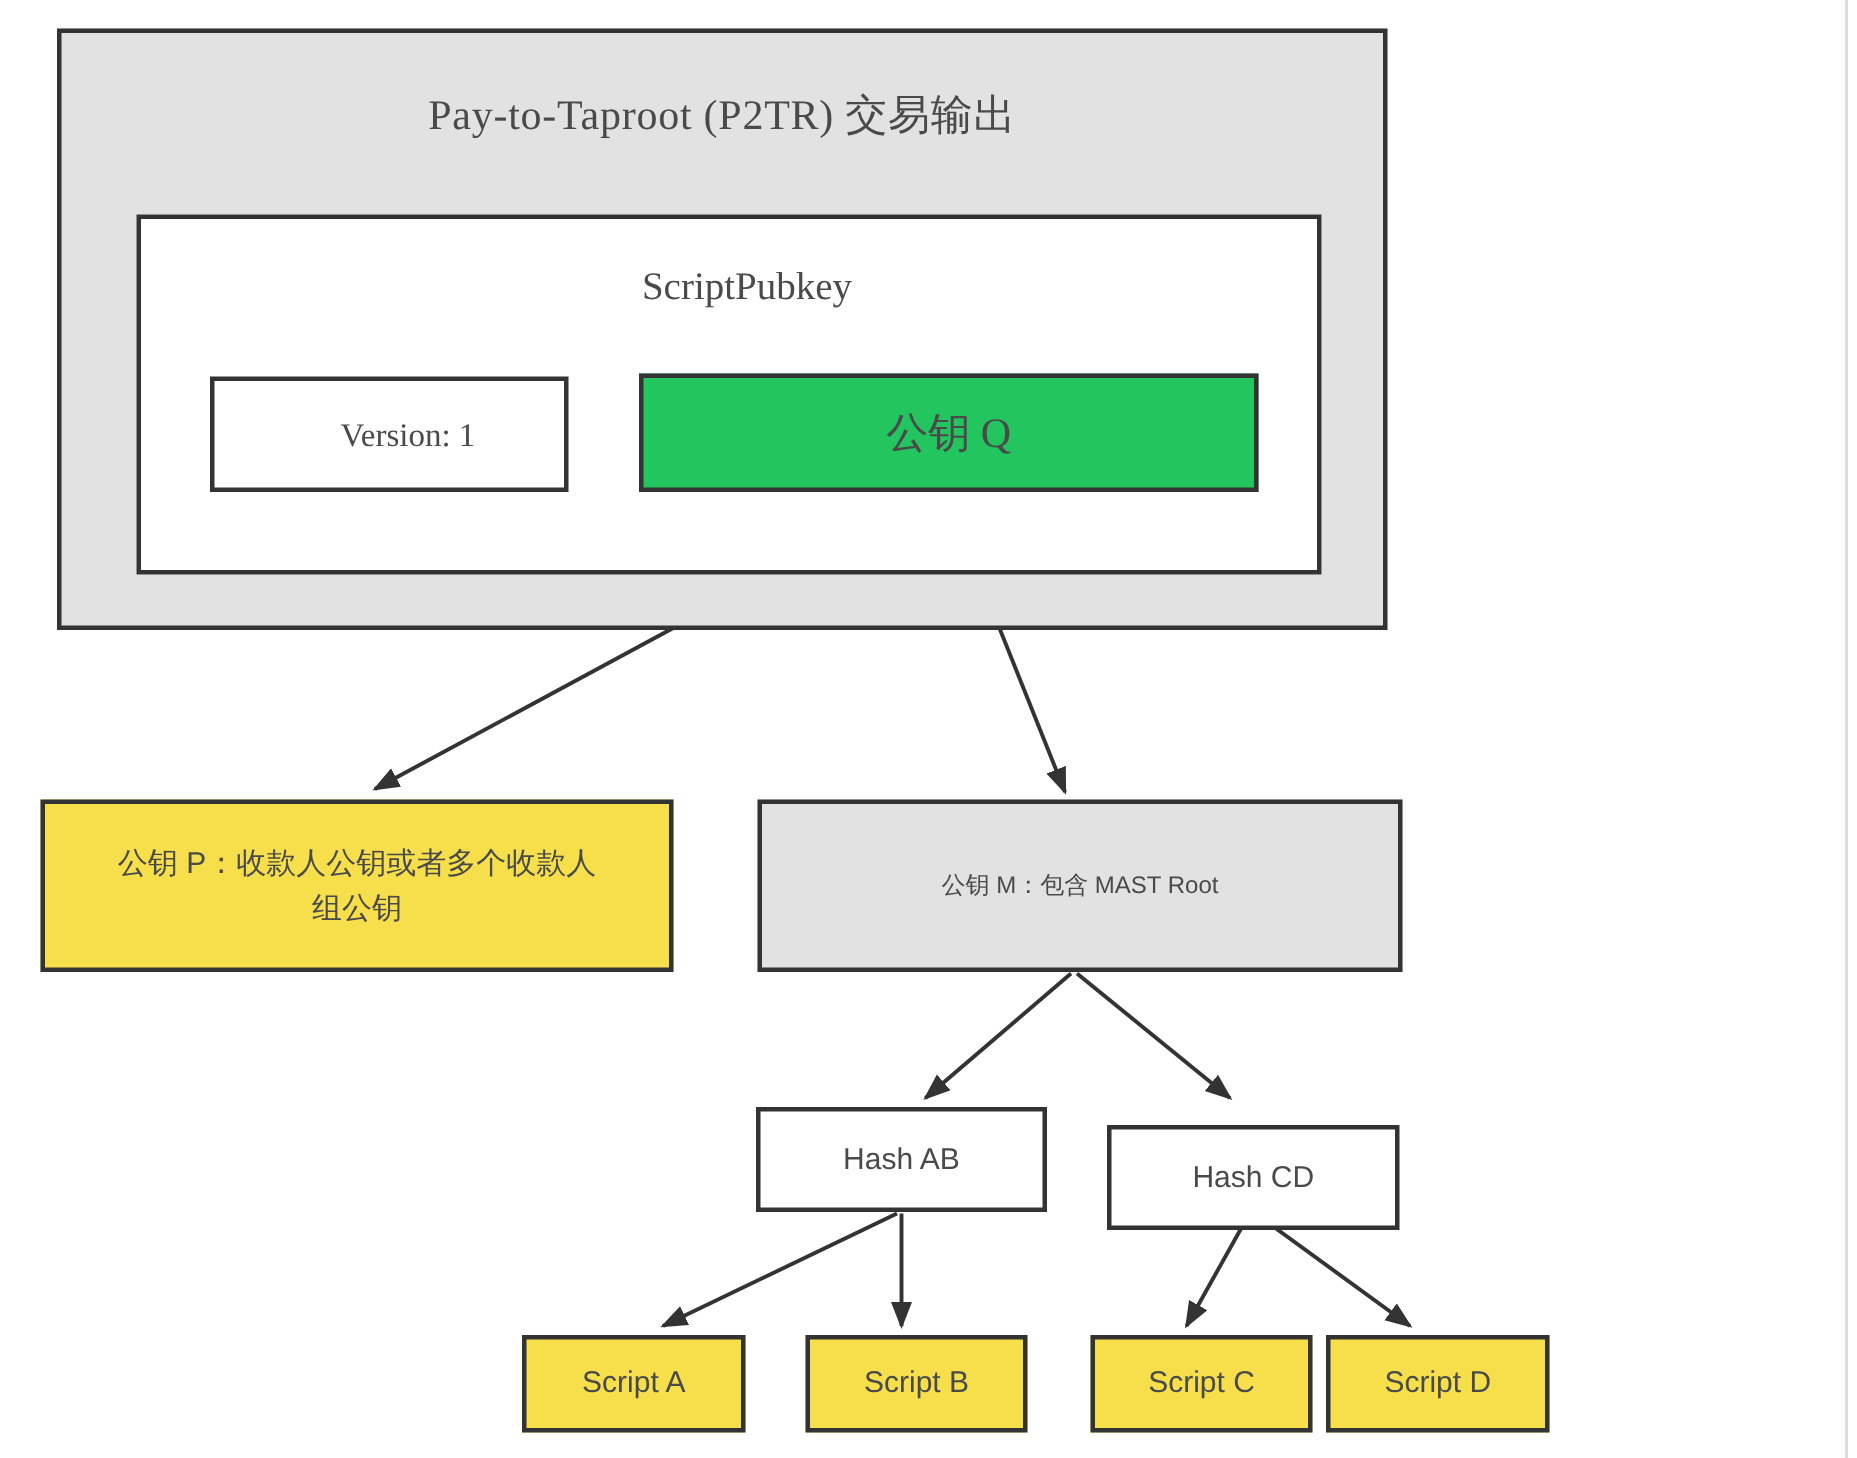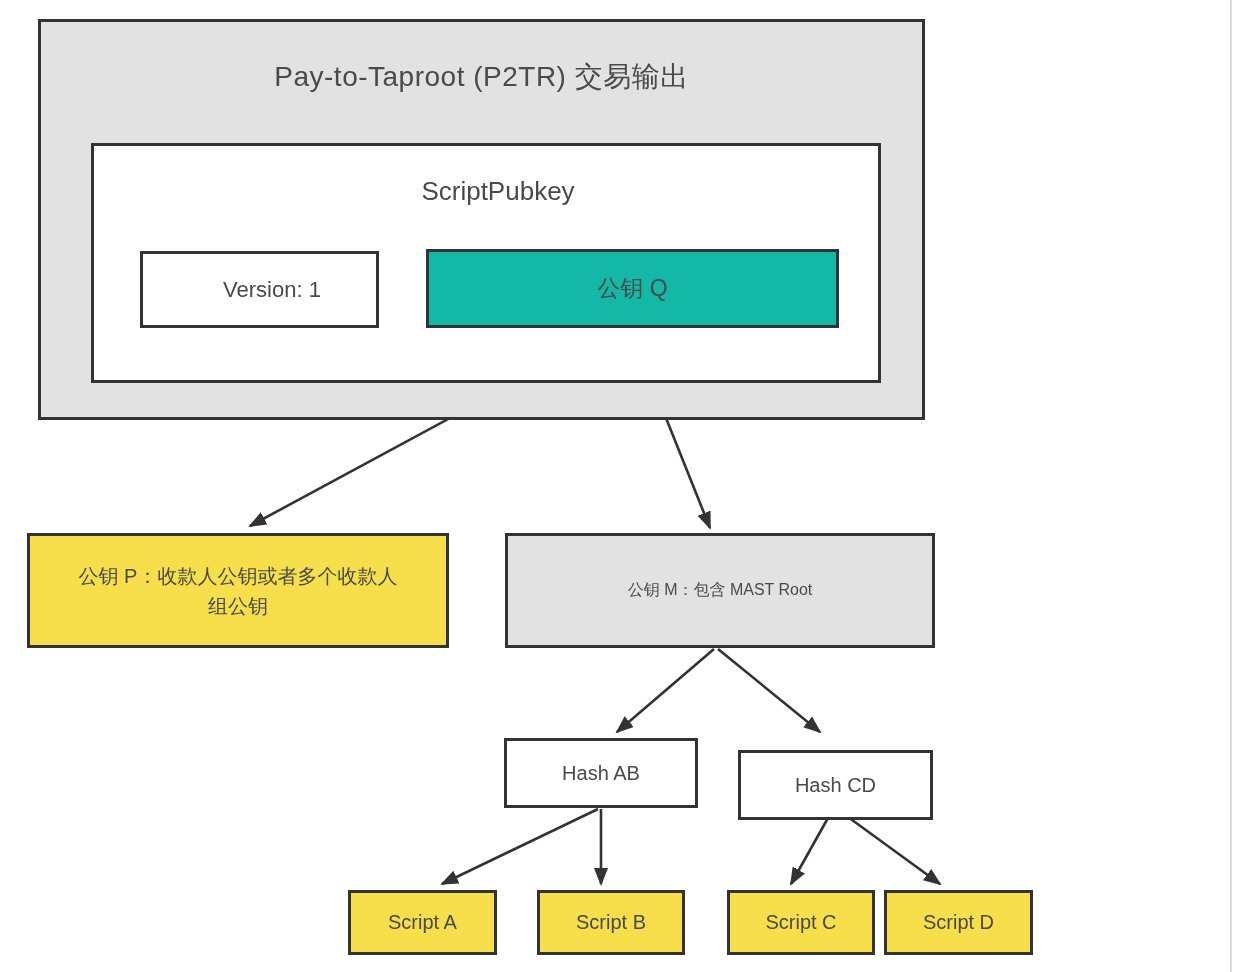--- a/index.html
+++ b/index.html
@@ -24,40 +24,41 @@
     box-sizing:border-box;
     border:3px solid var(--border);
     display:flex;align-items:center;justify-content:center;
     text-align:center;
   }
   
   .outer-box{
     left:38px;top:19px;width:887px;height:401px;
     background:var(--gray-fill);
     display:block;
+    font-family:Liberation Serif, serif;
   }
   .outer-title{
     position:absolute;left:0;top:36px;width:100%;
     text-align:center;font-size:28px;letter-spacing:0.5px;
   }
   .spk-box{
     left:50px;top:121px;width:790px;height:240px;
     background:#ffffff;display:block;
   }
   .spk-title{
     position:absolute;left:12px;top:30px;width:100%;
     text-align:center;font-size:26px;
   }
   .version-box{
     left:46px;top:105px;width:239px;height:77px;
     background:#ffffff;font-size:22px;padding-left:25px;
   }
   .q-box{
     left:332px;top:103px;width:413px;height:79px;
-    background:#14b8a6;font-size:23px;
+    background:#22c55e;font-size:28px;
   }
   
   .p-box{
     left:27px;top:533px;width:422px;height:115px;
     background:var(--yellow);font-size:20px;line-height:1.5;
   }
   .p-box .wrap{width:336px;}
   .m-box{
     left:505px;top:533px;width:430px;height:115px;
     background:var(--gray-fill);font-size:16px;

